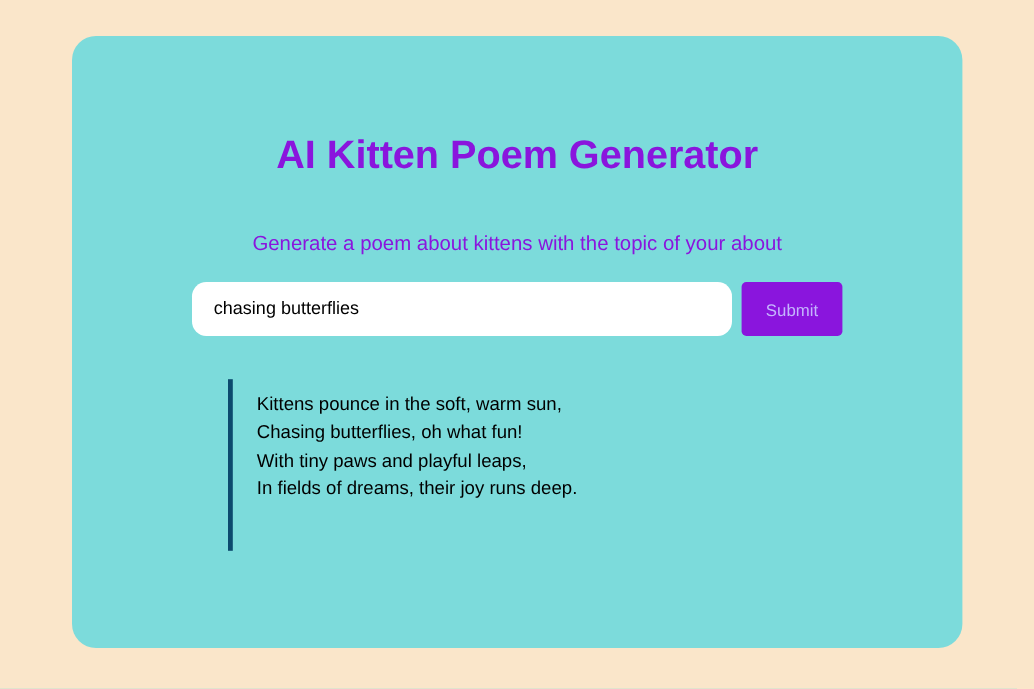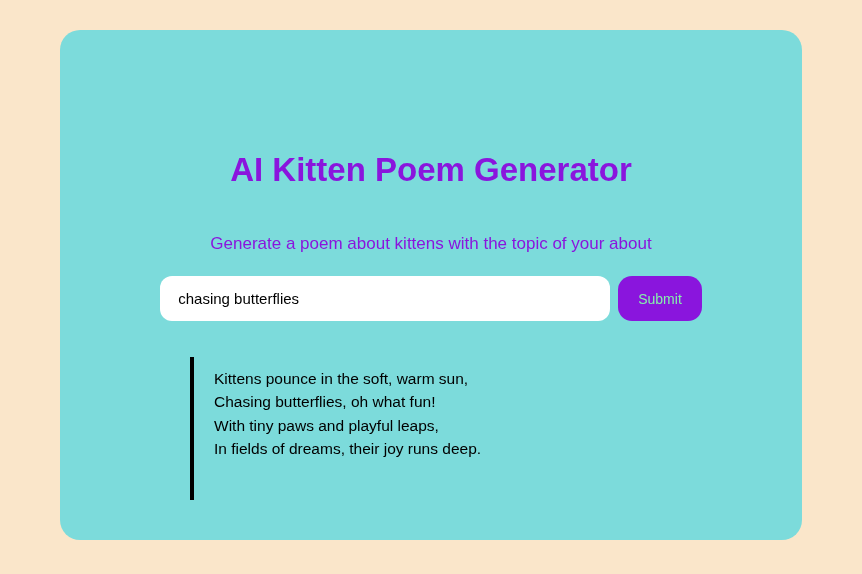--- a/index.html
+++ b/index.html
@@ -1,19 +1,18 @@
 <!DOCTYPE html>
 <html><head>
   <meta charset="utf-8">
   <style>
     * {
       margin: 0;
       padding: 0;
       box-sizing: border-box;
-      justify-content: flex-end;
     }
     
     body {
       background-color: #fae6ca;
       font-family: Arial, Helvetica, sans-serif;
       width: 862px;
       height: 574px;
       padding: 30px 60px;
     }
     
@@ -58,31 +57,31 @@
       border: none;
       border-radius: 12px;
       padding: 14px 18px;
       font-size: 15px;
       color: #000000;
       font-family: Arial, Helvetica, sans-serif;
     }
     
     .submit-btn {
       background-color: #8a15dd;
-      color: #86efac;
+      color: #c4b5fd;
       border: none;
-      border-radius: 14px;
+      border-radius: 4px;
       padding: 14px 20px;
       font-size: 14px;
       cursor: pointer;
       font-family: Arial, Helvetica, sans-serif;
     }
     
     .poem-block {
-      border-left: 4px solid #000000;
+      border-left: 4px solid #0c4a6e;
       padding: 10px 0 40px 20px;
       margin-left: 40px;
       align-self: flex-start;
       width: 75%;
     }
     
     .poem-text {
       color: #000000;
       font-size: 15.5px;
       line-height: 1.5;

